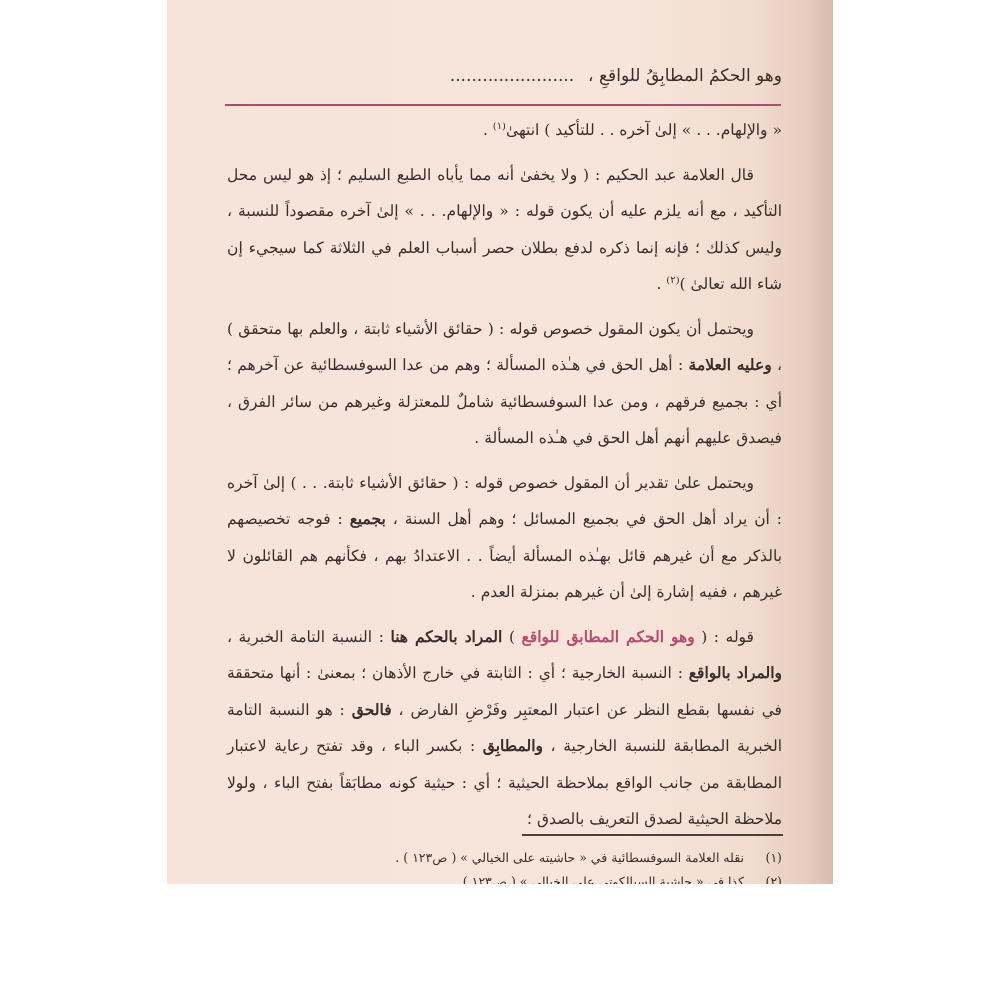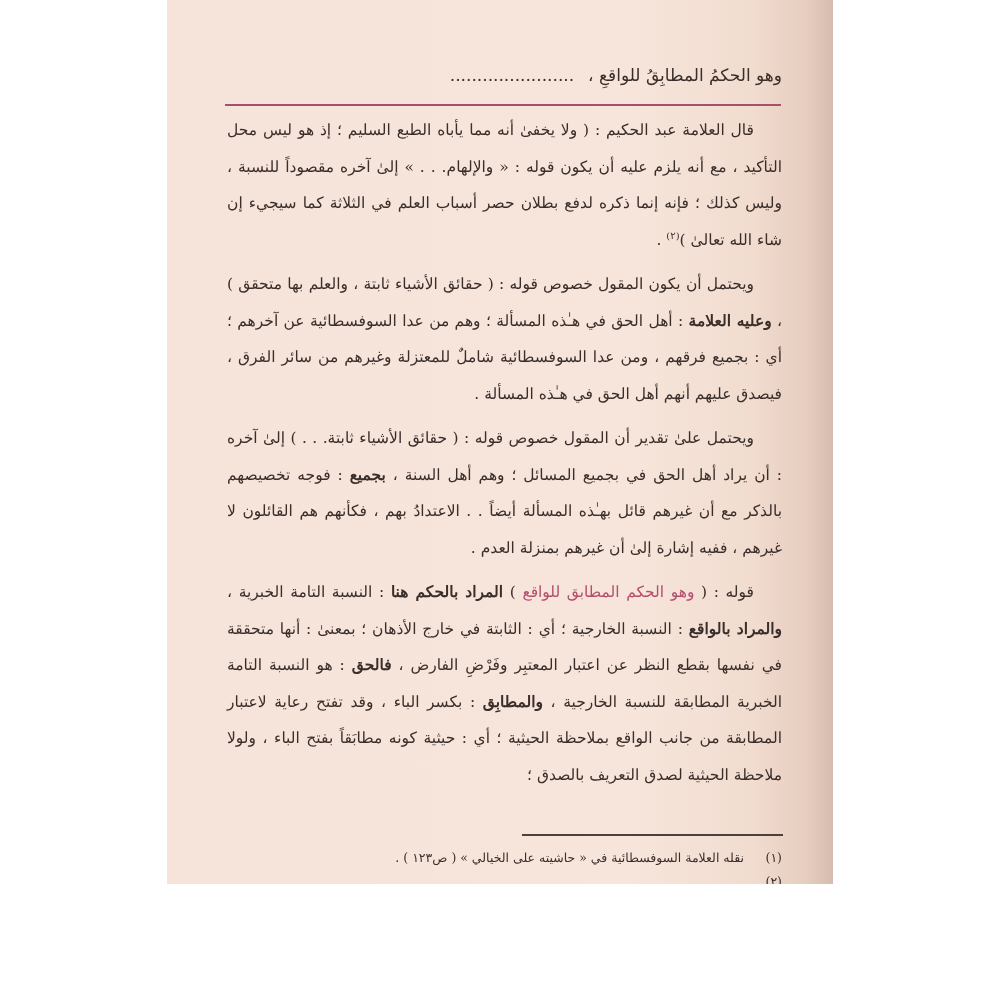--- a/index.html
+++ b/index.html
@@ -54,21 +54,21 @@
       text-align: justify;
     }
     .body-text p {
       margin: 0 0 8px 0;
       text-indent: 0;
     }
     .body-text p.indent {
       text-indent: 28px;
     }
     .bold { font-weight: bold; }
-    .accent { color: #b54d6e; font-weight: normal; }
+    .accent { color: #b54d6e; font-weight: bold; }
     sup { font-size: 10px; vertical-align: super; line-height: 0; }
     .fn-rule {
       position: absolute;
       left: 355px;
       top: 834px;
       width: 261px;
       height: 2px;
       background: #4b403c;
     }
     .footnotes {
@@ -94,32 +94,34 @@
 
 <div class="page">
 
   <div class="content running-head">
     <span>وهو الحكمُ المطابِقُ للواقعِ ،</span><span class="dots">.......................</span>
   </div>
 
   <div class="head-rule"></div>
 
   <div class="content body-text">
+    <p><span>« والإلهام. . . » إلىٰ آخره . . للتأكيد ) انتهىٰ</span><sup>(١)</sup><span> .</span></p>
     <p class="indent"><span>قال العلامة عبد الحكيم : ( ولا يخفىٰ أنه مما يأباه الطبع السليم ؛ إذ هو ليس محل التأكيد ، مع أنه يلزم عليه أن يكون قوله : « والإلهام. . . » إلىٰ آخره مقصوداً للنسبة ، وليس كذلك ؛ فإنه إنما ذكره لدفع بطلان حصر أسباب العلم في الثلاثة كما سيجيء إن شاء الله تعالىٰ )</span><sup>(٢)</sup><span> .</span></p>
     <p class="indent"><span>ويحتمل أن يكون المقول خصوص قوله : ( حقائق الأشياء ثابتة ، والعلم بها متحقق ) ، </span><span class="bold">وعليه العلامة</span><span> : أهل الحق في هـٰذه المسألة ؛ وهم من عدا السوفسطائية عن آخرهم ؛ أي : بجميع فرقهم ، ومن عدا السوفسطائية شاملٌ للمعتزلة وغيرهم من سائر الفرق ، فيصدق عليهم أنهم أهل الحق في هـٰذه المسألة .</span></p>
     <p class="indent"><span>ويحتمل علىٰ تقدير أن المقول خصوص قوله : ( حقائق الأشياء ثابتة. . . ) إلىٰ آخره : أن يراد أهل الحق في بجميع المسائل ؛ وهم أهل السنة ، </span><span class="bold">بجميع</span><span> : فوجه تخصيصهم بالذكر مع أن غيرهم قائل بهـٰذه المسألة أيضاً . . الاعتدادُ بهم ، فكأنهم هم القائلون لا غيرهم ، ففيه إشارة إلىٰ أن غيرهم بمنزلة العدم .</span></p>
     <p class="indent"><span>قوله : ( </span><span class="accent">وهو الحكم المطابق للواقع</span><span> ) </span><span class="bold">المراد بالحكم هنا</span><span> : النسبة التامة الخبرية ، </span><span class="bold">والمراد بالواقع</span><span> : النسبة الخارجية ؛ أي : الثابتة في خارج الأذهان ؛ بمعنىٰ : أنها متحققة في نفسها بقطع النظر عن اعتبار المعتبِر وفَرْضِ الفارض ، </span><span class="bold">فالحق</span><span> : هو النسبة التامة الخبرية المطابقة للنسبة الخارجية ، </span><span class="bold">والمطابِق</span><span> : بكسر الباء ، وقد تفتح رعاية لاعتبار المطابقة من جانب الواقع بملاحظة الحيثية ؛ أي : حيثية كونه مطابَقاً بفتح الباء ، ولولا ملاحظة الحيثية لصدق التعريف بالصدق ؛</span></p>
   </div>
 
   <div class="fn-rule"></div>
 
   <div class="content footnotes">
     <div class="footnote">
       <span class="fn-num">(١)</span>
       <span>نقله العلامة السوفسطائية في « حاشيته على الخيالي » ( ص١٢٣ ) .</span>
     </div>
     <div class="footnote">
       <span class="fn-num">(٢)</span>
+      <span>كذا في « حاشية السيالكوتي على الخيالي » ( ص١٢٣ ) .</span>
     </div>
   </div>
 
   <div class="page-number">١٧٣</div>
 </div>
 
 </body></html>

